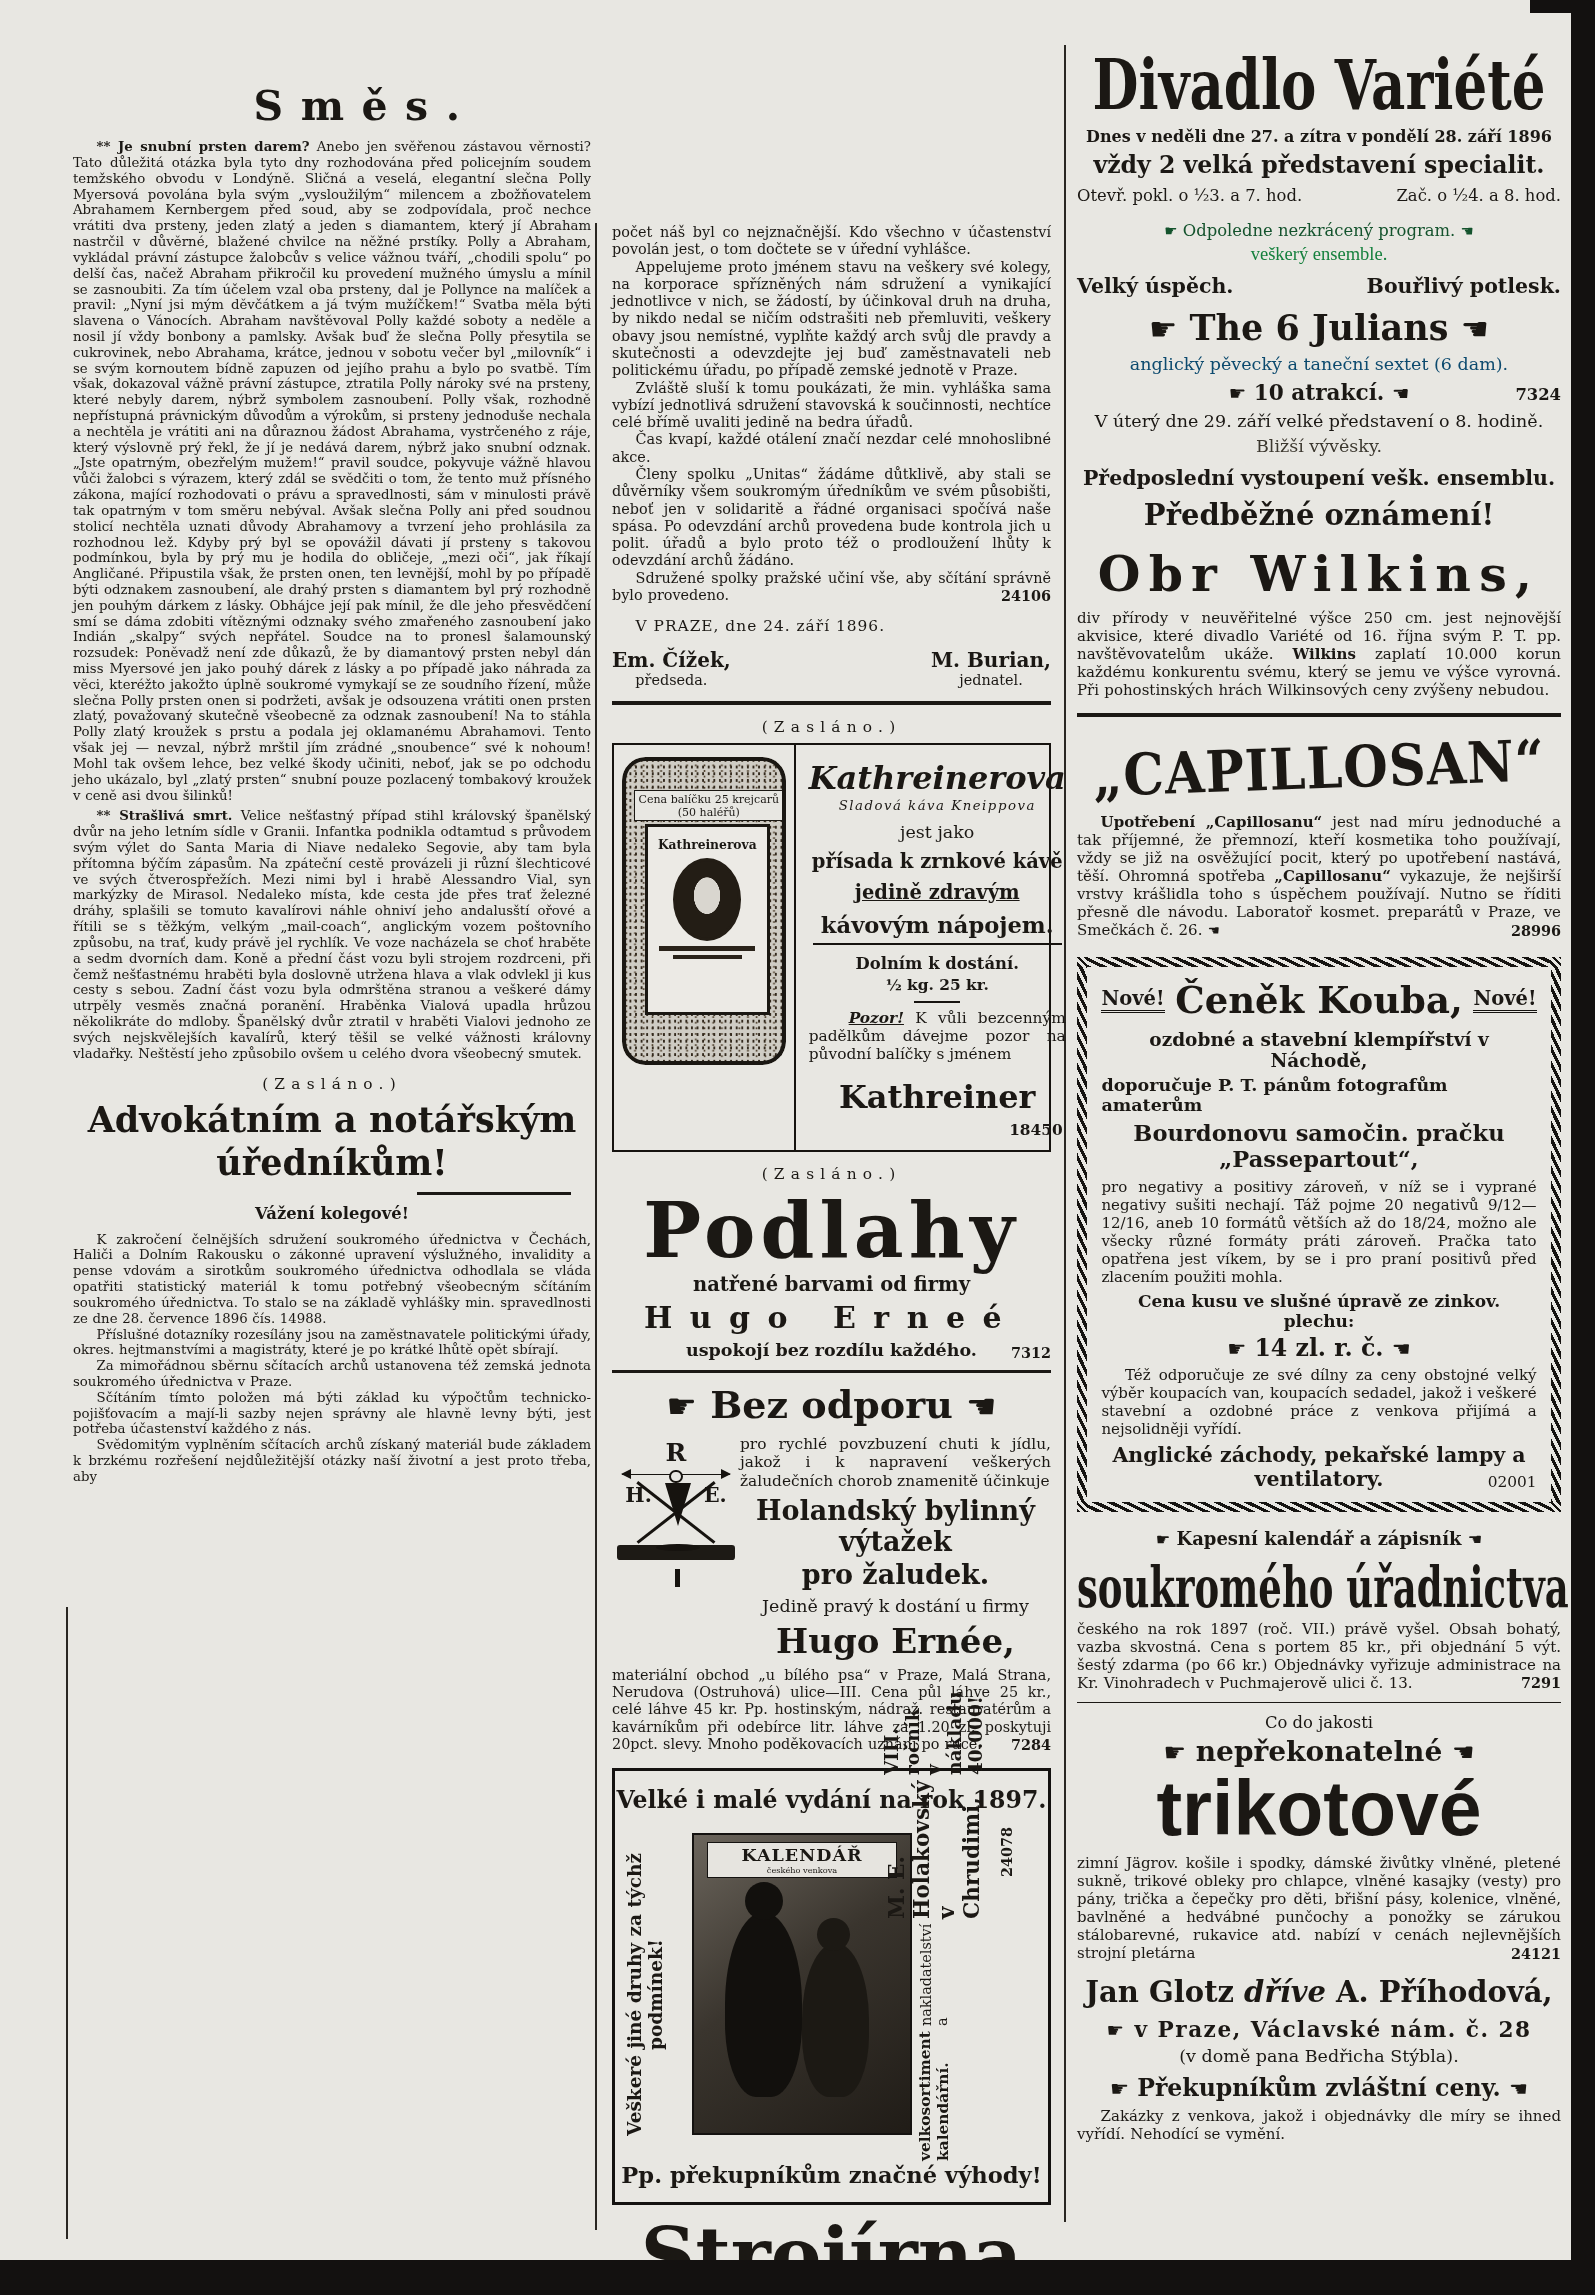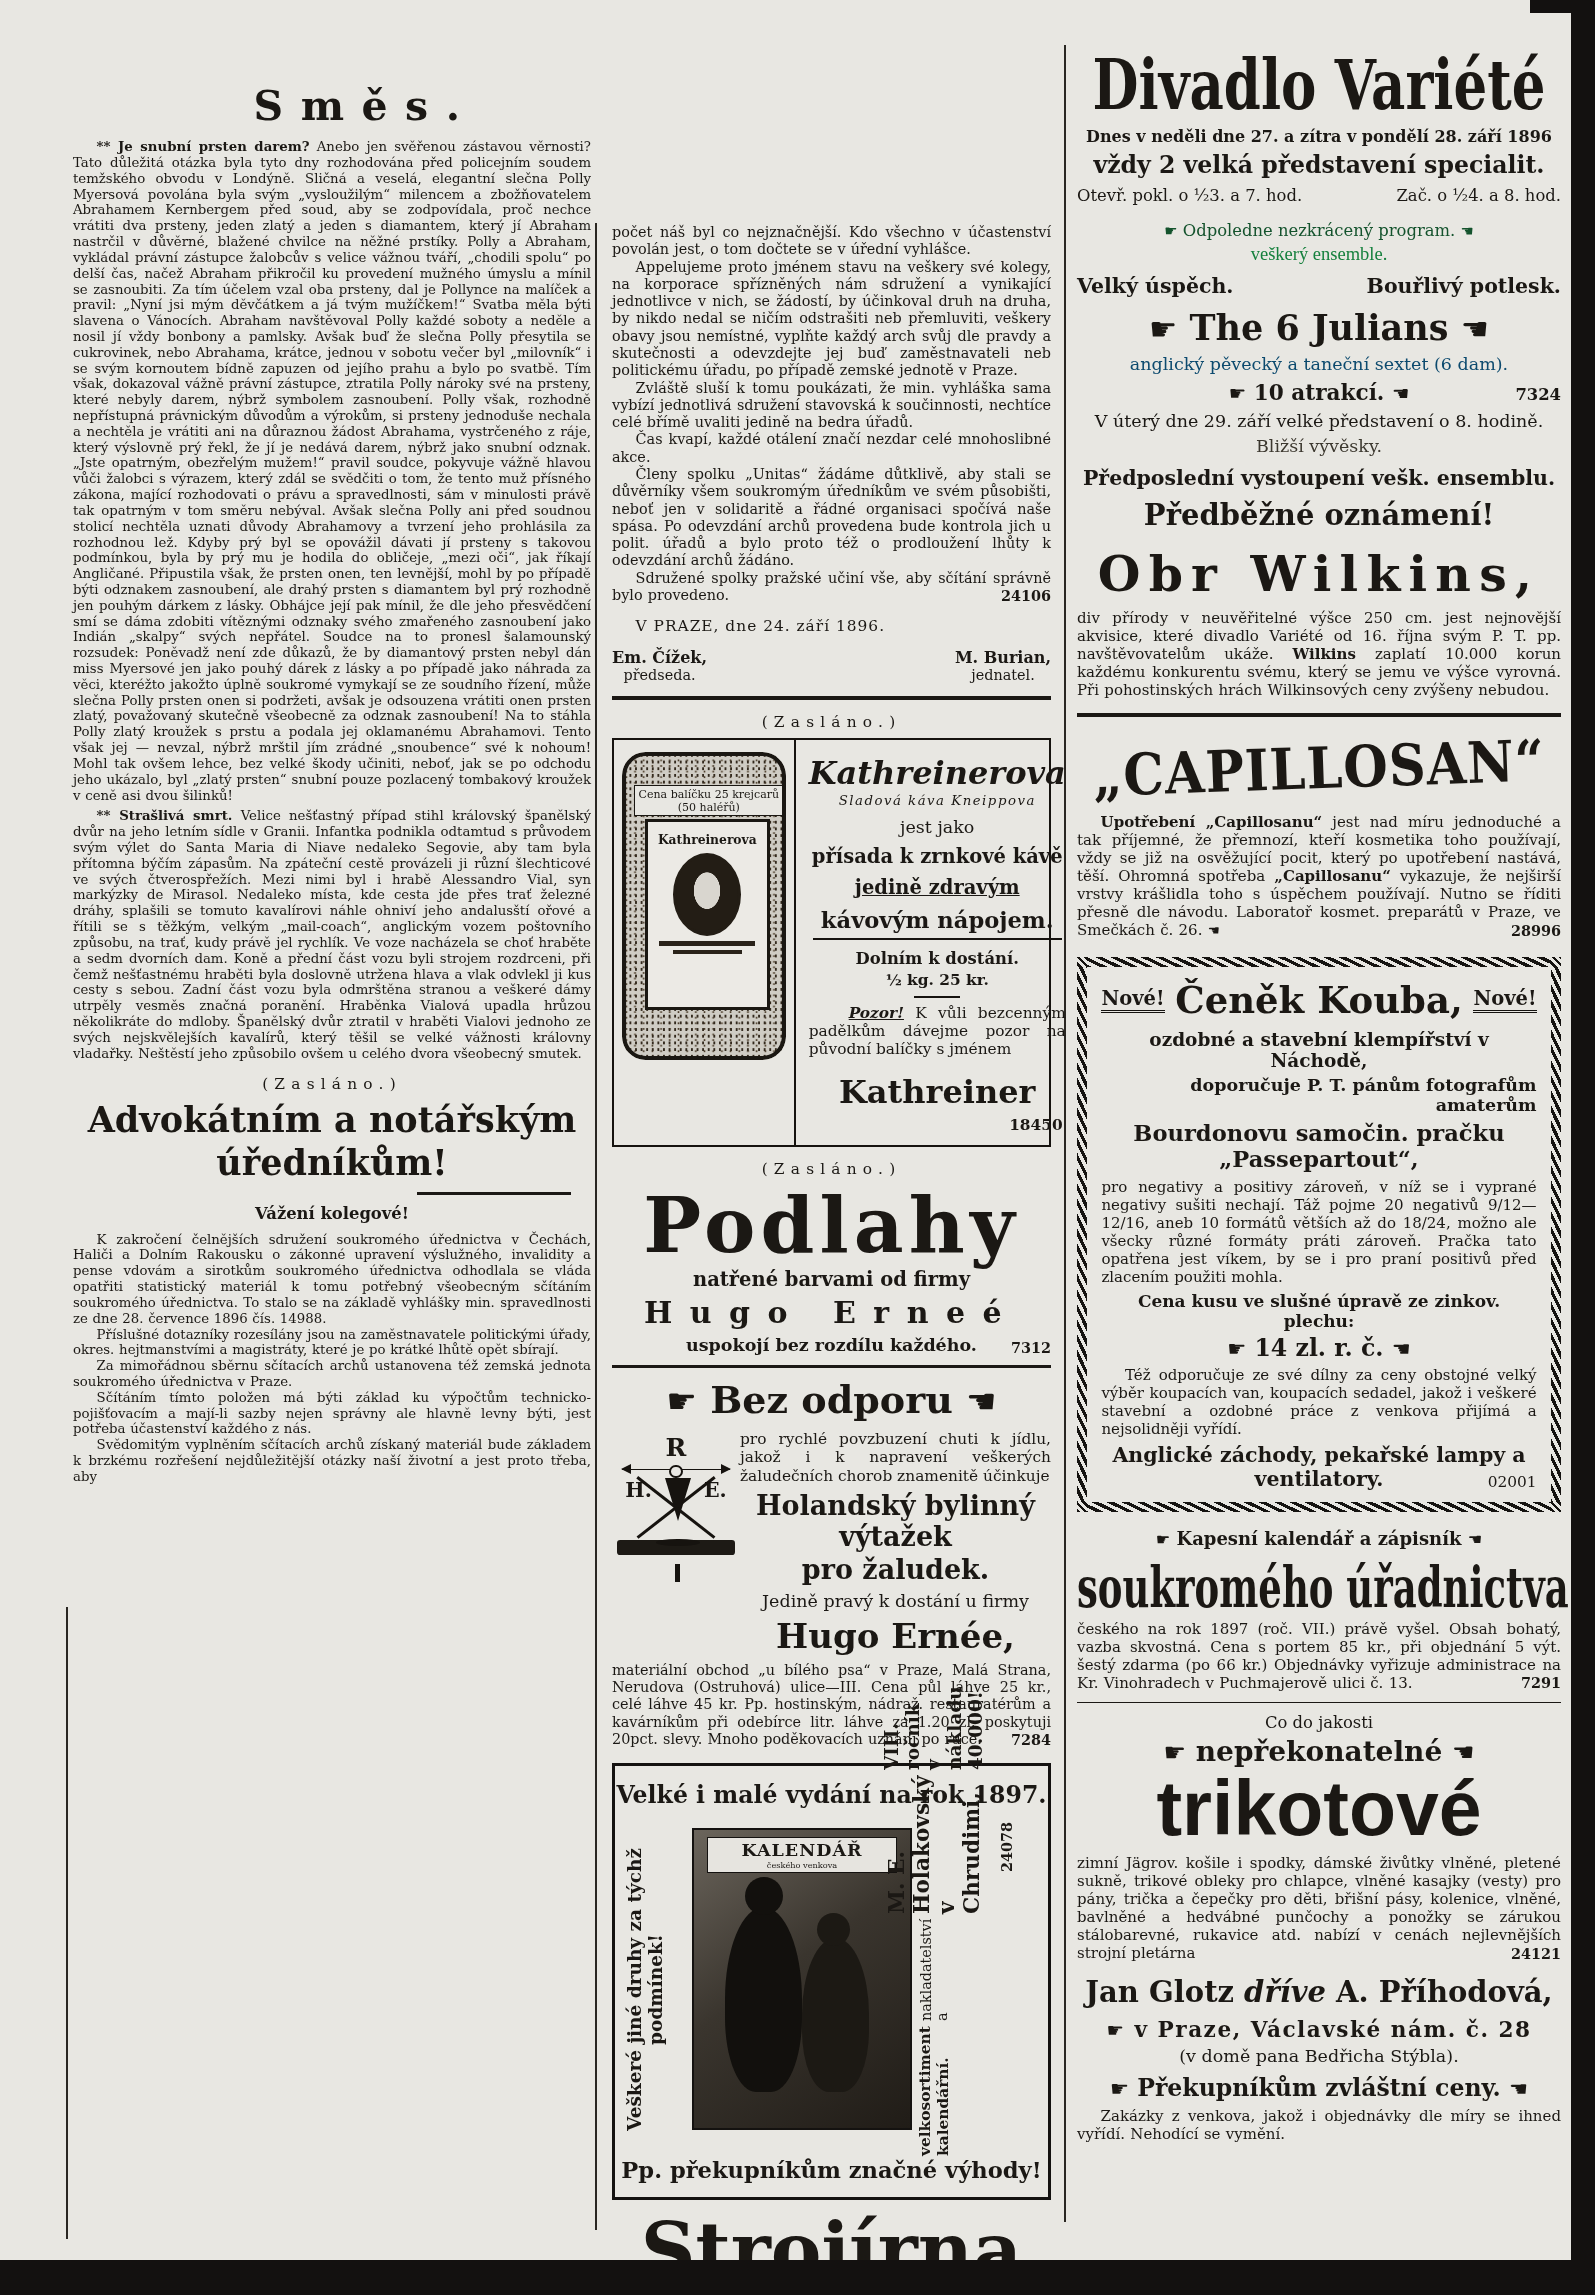--- a/index.html
+++ b/index.html
@@ -39,21 +39,21 @@
   .ref{position:absolute;right:0;bottom:0;font-weight:bold;font-size:14.4px;}
 
   .smes{font-size:41px;font-weight:bold;letter-spacing:17.5px;margin:0 0 9.2px 0;text-align:center;padding-left:67px;}
   .zaslano{font-size:15.4px;letter-spacing:6.2px;text-align:center;margin:13.3px 0 7.2px 0;}
   .adv{font-size:35px;font-weight:bold;text-align:center;margin:3.1px 0;line-height:1.15;}
   .shortrule{width:154px;height:3.6px;background:#1b1814;margin:8.2px 20.5px 9.2px auto;}
   .salute{font-size:16.4px;font-weight:bold;text-align:center;margin:5.1px 0 8.2px 0;}
 
   
   .sig-row{display:flex;justify-content:space-between;margin-top:12.3px;}
-  .sig .name{font-size:16px;font-weight:bold;}
+  .sig .name{font-size:20px;font-weight:bold;}
   .sig .role{font-size:14.4px;text-align:center;}
   .dateline{font-size:15.4px;letter-spacing:1px;margin:13.3px 0 0 23.6px;}
   .hrule{height:3.6px;background:#1b1814;margin:13.3px 0;}
   .hrule.thin{height:1.5px;}
 
   .kath-box{border:2.6px solid #16130f;display:flex;margin-top:5.1px;}
   .kath-left{width:46%;border-right:2.1px solid #16130f;padding:12.3px 8.2px;box-sizing:border-box;}
   .pack{width:164px;height:308px;margin:0 auto;border-radius:23.6px;position:relative;
         background:
          radial-gradient(#33291d 1px, transparent 1.3px),
@@ -167,21 +167,21 @@
   .cap-display{font-size:51px;font-weight:bold;text-align:center;transform:rotate(-2deg) scaleY(1.12);
                margin:20.5px 0 15.4px 0;letter-spacing:1px;}
 
   .ornate{border:10.3px solid #151310;
           border-image:repeating-linear-gradient(45deg,#151310 0 5.1px,#e8e7e2 5.1px 10.3px) 20;
           padding:11.3px 14.4px;margin-top:17.5px;}
   .kouba-head{display:flex;justify-content:space-between;align-items:center;}
   .nove{font-size:19.5px;font-weight:bold;border-bottom:3.1px double #151310;}
   .kouba-title{font-size:37px;font-weight:bold;}
   .kouba-l1{font-size:18.5px;font-weight:bold;text-align:center;margin-top:7.2px;}
-  .kouba-l2{font-size:17.5px;font-weight:bold;text-align:right;margin-top:4.1px;}
+  .kouba-l2{font-size:17.5px;font-weight:bold;text-align:left;margin-top:4.1px;}
   .kouba-l3{font-size:22.6px;font-weight:bold;text-align:center;margin-top:5.1px;}
   .kouba-price-intro{font-size:17px;font-weight:bold;text-align:center;margin-top:5.1px;}
   .kouba-price{font-size:23.6px;font-weight:bold;text-align:center;margin-top:3.1px;}
   .kouba-end{font-size:20.5px;font-weight:bold;text-align:center;margin-top:5.1px;position:relative;}
   .kouba-end .ref{font-size:15.4px;font-weight:normal;}
 
   .kap-l1{font-size:18px;font-weight:bold;text-align:center;margin-top:15.4px;}
   .kap-title{font-size:37px;font-weight:bold;white-space:nowrap;text-align:center;
              transform:scaleY(1.5);transform-origin:center top;height:66px;margin-top:5.1px;}
   .tri-l1{font-size:16.4px;text-align:center;margin-top:9.2px;}

